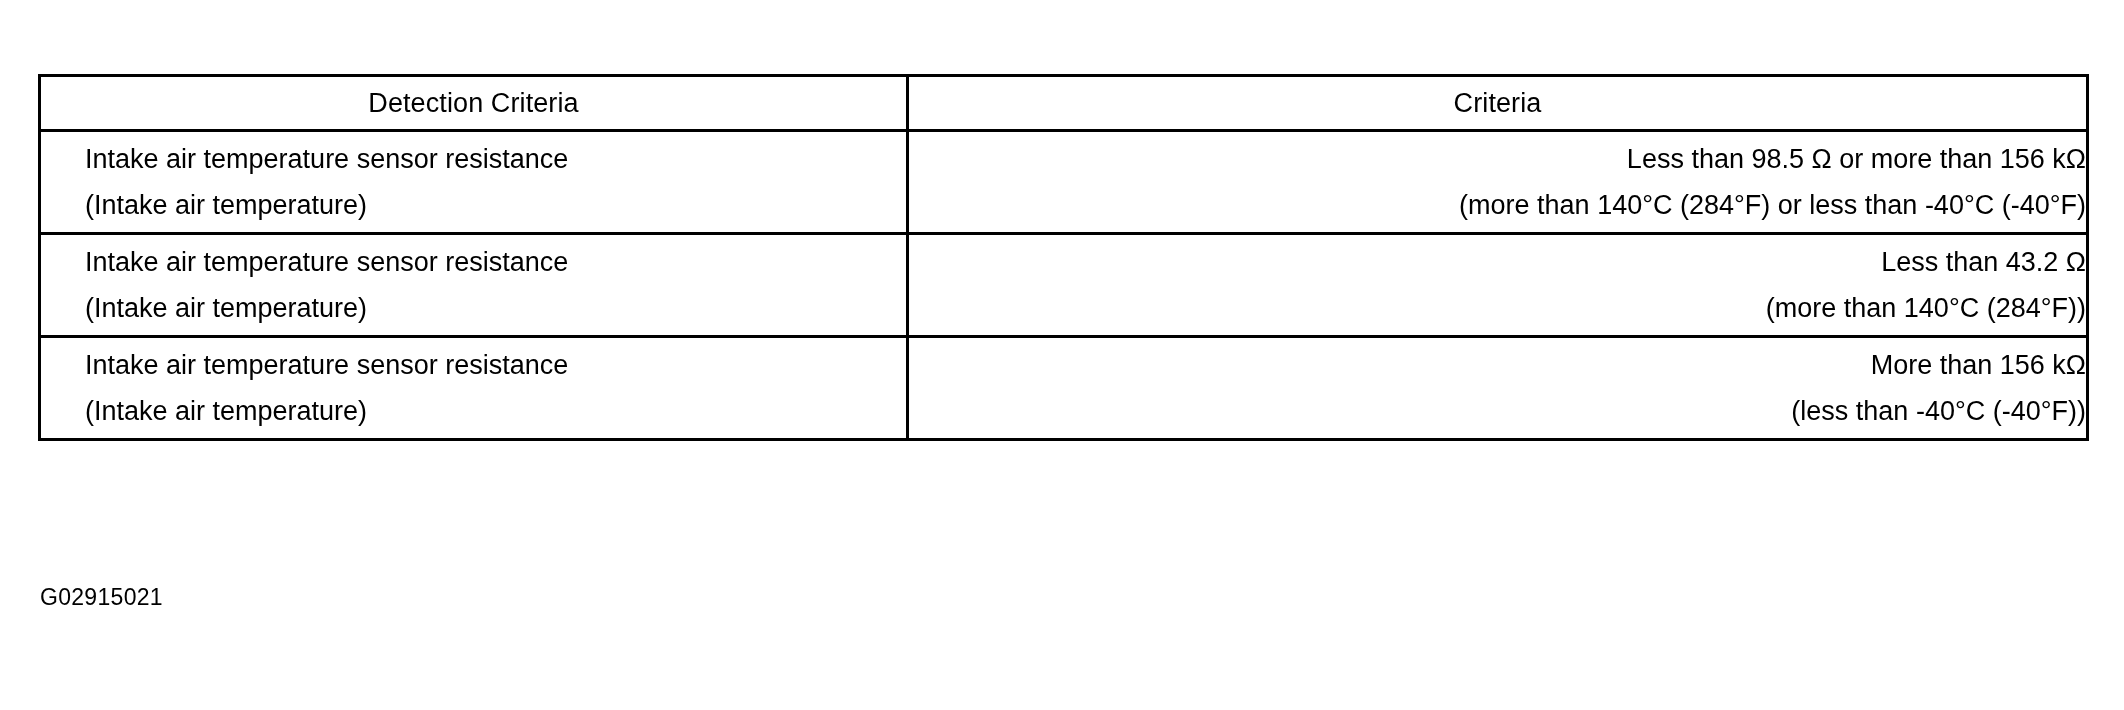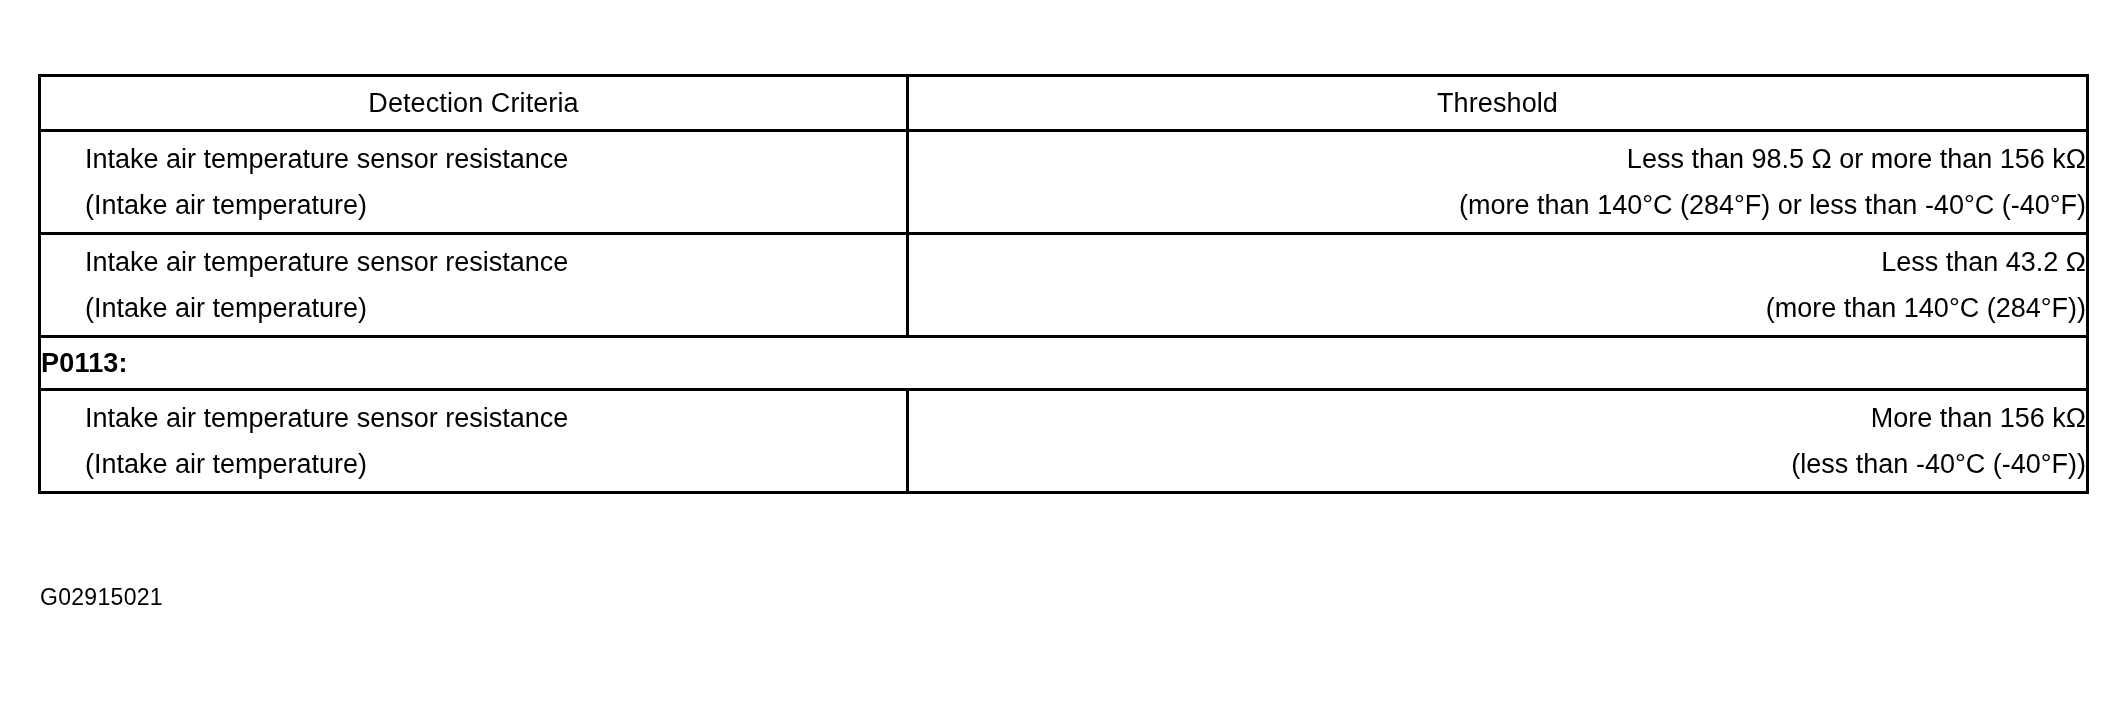--- a/index.html
+++ b/index.html
@@ -101,21 +101,21 @@
 
   <table class="spec-table">
     <colgroup>
       <col class="col-criteria">
       <col class="col-threshold">
     </colgroup>
     <tbody>
 
       <tr>
         <td class="header-cell">Detection Criteria</td>
-        <td class="header-cell">Threshold</td>
+        <td class="header-cell">Criteria</td>
       </tr>
 
       <tr>
         <td class="criteria-cell">
           <span class="line">Intake air temperature sensor resistance</span>
           <span class="line">(Intake air temperature)</span>
         </td>
         <td class="threshold-cell">
           <span class="line">Less than 98.5 Ω or more than 156 kΩ</span>
           <span class="line">(more than 140°C (284°F) or less than -40°C  (-40°F)</span>
@@ -127,23 +127,20 @@
           <span class="line">Intake air temperature sensor resistance</span>
           <span class="line">(Intake air temperature)</span>
         </td>
         <td class="threshold-cell">
           <span class="line">Less than 43.2 Ω</span>
           <span class="line">(more than 140°C (284°F))</span>
         </td>
       </tr>
 
       <tr>
-        <td class="dtc-cell" colspan="2">P0113:</td>
-      </tr>
-      <tr>
         <td class="criteria-cell">
           <span class="line">Intake air temperature sensor resistance</span>
           <span class="line">(Intake air temperature)</span>
         </td>
         <td class="threshold-cell">
           <span class="line">More than 156 kΩ</span>
           <span class="line">(less than -40°C  (-40°F))</span>
         </td>
       </tr>
 

